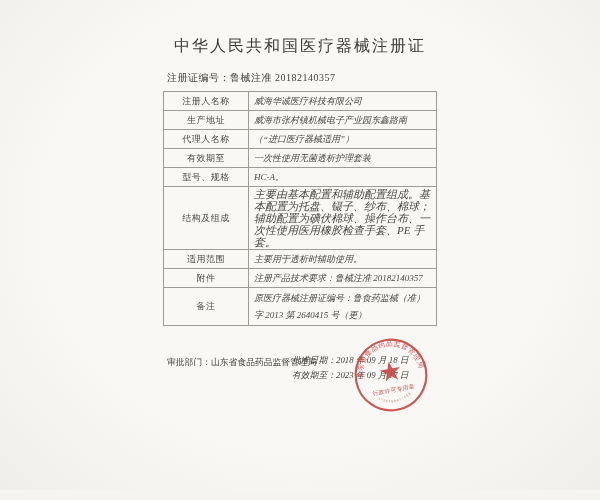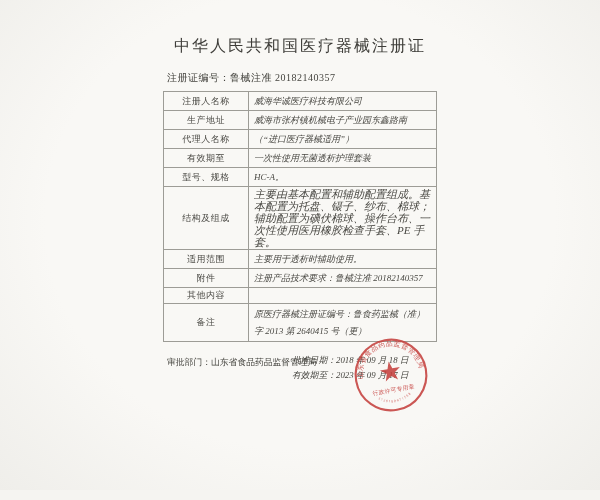--- a/index.html
+++ b/index.html
@@ -116,24 +116,20 @@
         <td class="val">主要由基本配置和辅助配置组成。基本配置为托盘、镊子、纱布、棉球；辅助配置为碘伏棉球、操作台布、一次性使用医用橡胶检查手套、PE 手套。</td>
       </tr>
       <tr class="r-single">
         <td class="lbl">适用范围</td>
         <td class="val">主要用于透析时辅助使用。</td>
       </tr>
       <tr class="r-single">
         <td class="lbl">附件</td>
         <td class="val">注册产品技术要求：鲁械注准 20182140357</td>
       </tr>
-      <tr class="r-thin">
-        <td class="lbl">其他内容</td>
-        <td class="val"></td>
-      </tr>
       <tr class="r-note">
         <td class="lbl">备注</td>
         <td class="val">原医疗器械注册证编号：鲁食药监械（准）字 2013 第 2640415 号（更）</td>
       </tr>
     </tbody>
   </table>
 
   <div class="footer-dept">
     <span>审批部门：</span><span>山东省食品药品监督管理局</span>
   </div>

